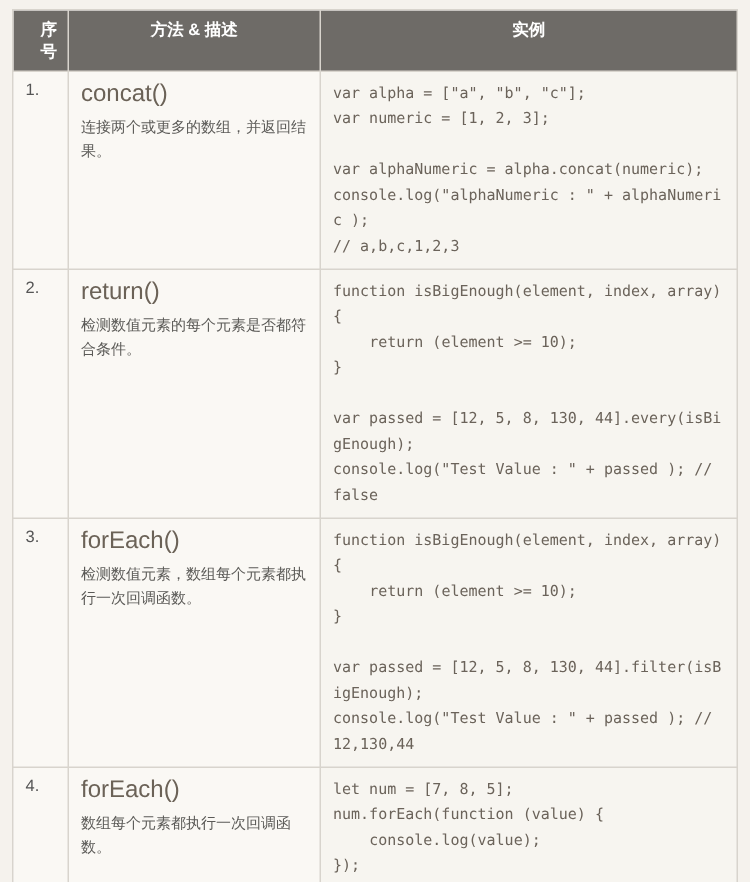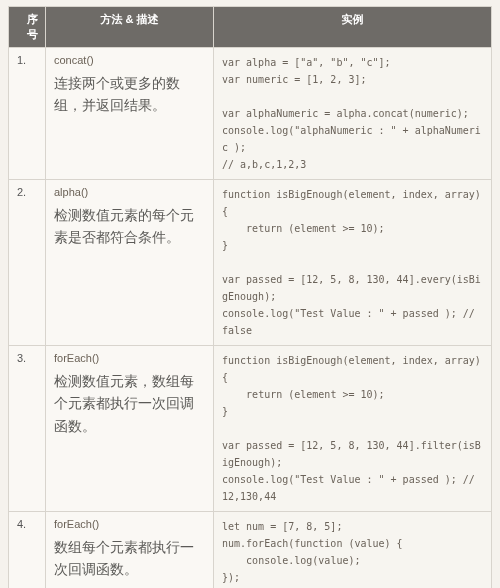--- a/index.html
+++ b/index.html
@@ -32,26 +32,26 @@
     font-weight: bold;
     text-align: center;
     padding: 5px 18px;
     font-size: 11px;
     margin-left: 31px;
   }
   th.col-idx { width: 28px; }
   th.col-desc { width: 168px; }
   .method-name {
     color: #6b6257;
-    font-size: 11px;
+    font-size: 16px;
     margin-bottom: 6px;
   }
   .desc {
     color: #5b5a57;
-    font-size: 14px;
+    font-size: 10px;
     line-height: 1.6;
   }
   pre {
     font-family: Consolas, Menlo, monospace;
     font-size: 10px;
     line-height: 1.7;
     white-space: pre-wrap;
     word-break: break-all;
     color: #6b635a;
   }
@@ -85,21 +85,21 @@
 
 var alphaNumeric = alpha.concat(numeric);
 console.log("alphaNumeric : " + alphaNumeric );
 // a,b,c,1,2,3</pre>
       </td>
     </tr>
 
     <tr>
       <td class="col-idx"><span class="idx">2.</span></td>
       <td class="col-desc">
-        <div class="method-name">alpha()</div>
+        <div class="method-name">return()</div>
         <div class="desc">检测数值元素的每个元素是否都符合条件。</div>
       </td>
       <td class="col-code">
         <pre>function isBigEnough(element, index, array) {
     return (element &gt;= 10);
 }
 
 var passed = [12, 5, 8, 130, 44].every(isBigEnough);
 console.log("Test Value : " + passed ); // false</pre>
       </td>

